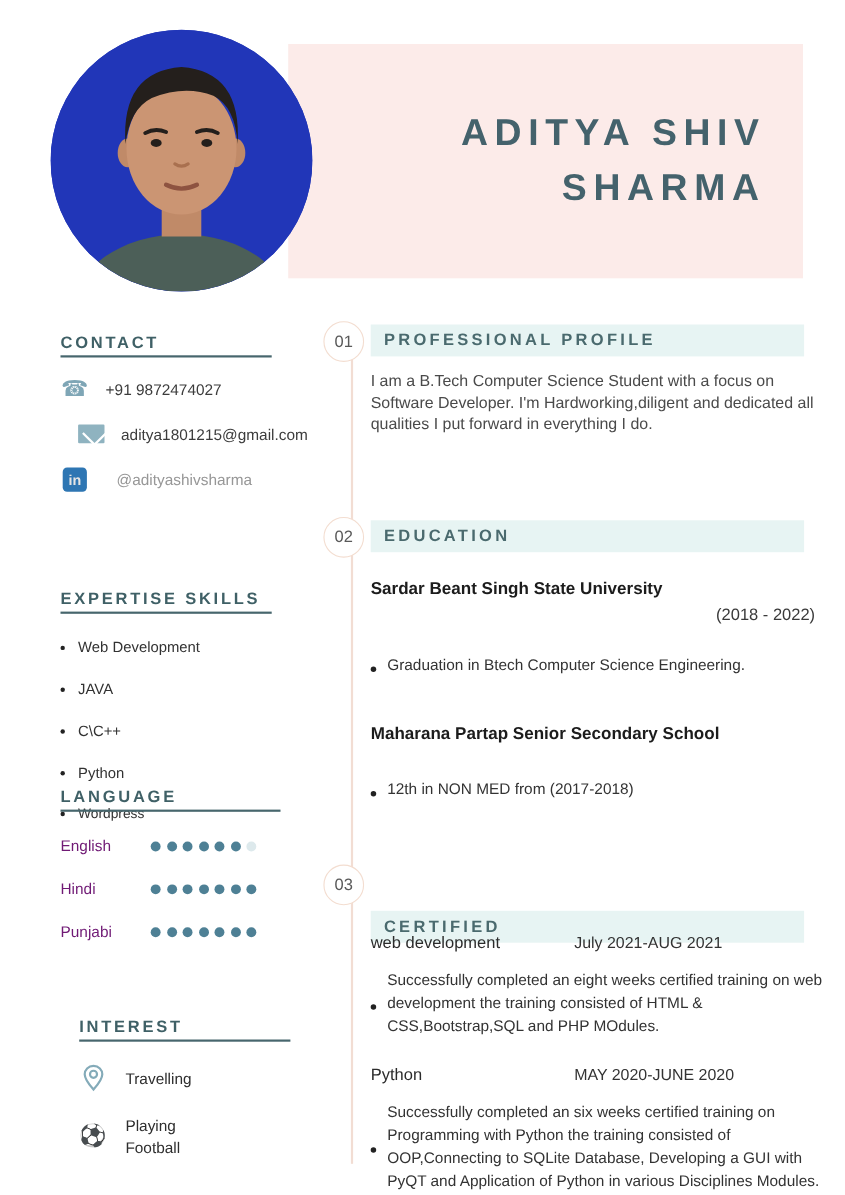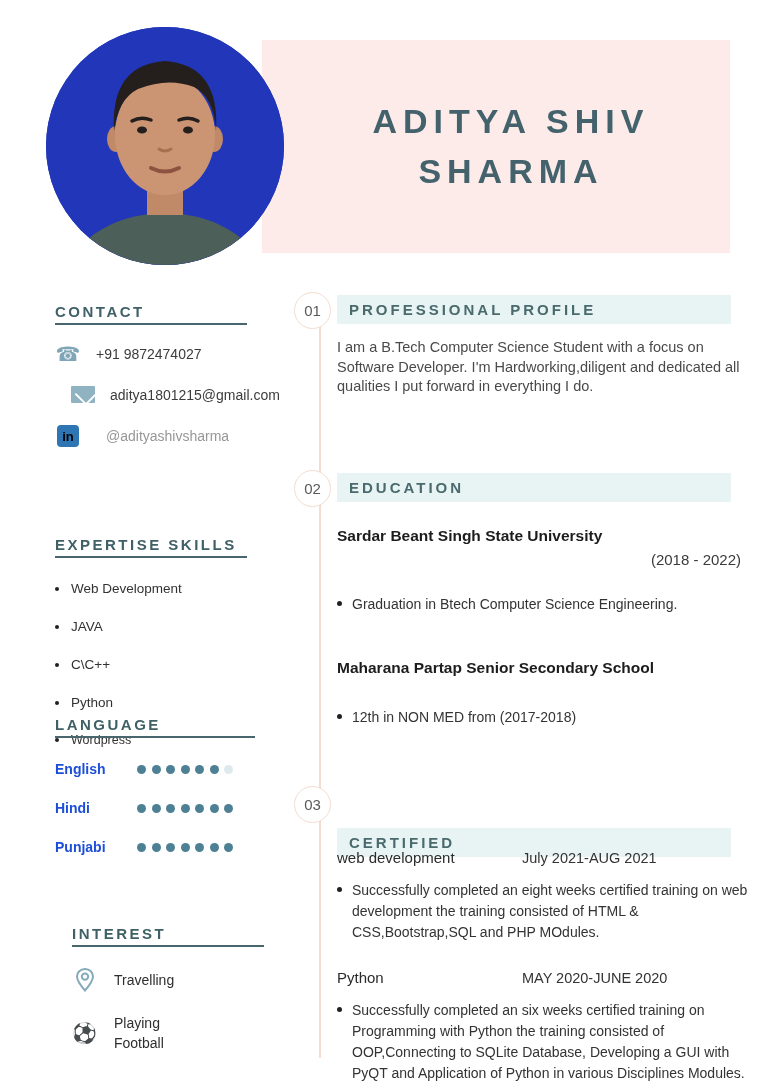--- a/index.html
+++ b/index.html
@@ -3,49 +3,49 @@
 <meta charset="utf-8">
 <style>
   * { margin:0; padding:0; box-sizing:border-box; }
   body { font-family:"Liberation Sans", sans-serif; background:#ffffff; }
   .page { position:relative; width:768px; height:1086px; background:#ffffff; overflow:hidden; }
 
   
   .banner { position:absolute; left:262px; top:40px; width:468px; height:213px;
             background:#fcebe9; display:flex; align-items:center; justify-content:center; }
   .person-name { font-size:34px; font-weight:700; letter-spacing:6px; color:#44626c;
-                 text-align:center; max-width:370px; line-height:1.45; margin-left:30px; }
+                 text-align:right; max-width:370px; line-height:1.45; margin-left:30px; }
   .photo { position:absolute; left:46px; top:27px; width:238px; height:238px;
            border-radius:50%; overflow:hidden; background:#2136b8; }
   .photo svg { display:block; }
 
   
   .sidebar-section { position:absolute; left:55px; width:192px; }
   .side-title { font-size:15px; font-weight:700; letter-spacing:2.5px; color:#3f6066;
                 padding-bottom:3px; border-bottom:2px solid #47666d; }
   .contact-row { display:flex; align-items:center; gap:15px; margin-top:19px; }
   .contact-row .cicon { width:26px; display:flex; justify-content:center; align-items:center; }
   .phone-glyph { font-size:20px; color:#7fa6b6; line-height:1; }
   .envelope { width:24px; height:17px; background:#8fb3c0; position:relative; border-radius:1px; }
   .envelope:before { content:""; position:absolute; left:2px; top:1px; width:14px; height:14px;
                      border:2px solid #ffffff; border-left:none; border-bottom:none;
                      transform:rotate(135deg) translate(-4px,-3px); }
-  .li-badge { width:22px; height:22px; background:#2e76b3; border-radius:4px; color:#000000;
+  .li-badge { width:22px; height:22px; background:#2e76b3; border-radius:4px; color:#e5e5e5;
               font-size:13px; font-weight:700; display:flex; align-items:center; justify-content:center; }
   .contact-text { font-size:14px; color:#3c3c3c; }
   .contact-row.muted .contact-text { color:#979797; margin-left:10px; }
 
   .skill-list { list-style:none; margin-top:6px; }
   .skill-list li { display:flex; align-items:center; gap:12px; margin-top:23px;
                    font-size:13.5px; color:#323232; }
   .skill-list li .bullet-dot { width:4px; height:4px; border-radius:50%; background:#222; flex:0 0 auto; }
   .skill-list li:last-child { font-size:12.5px; }
 
   .lang-row { display:flex; align-items:center; margin-top:23px; }
-  .lang-name { width:82px; font-size:14px; color:#1d4ed8;font-weight:bold; }
+  .lang-name { width:82px; font-size:14px; color:#701a75; }
   .lang-dots { display:flex; gap:5.5px; align-items:center; }
   .dot { width:9px; height:9px; border-radius:50%; background:#dde9ec; }
   .dot.filled { background:#4e8095; }
 
   .interest-row { display:flex; align-items:center; gap:16px; margin-top:20px; }
   .interest-row .iicon { width:26px; display:flex; justify-content:center; }
   .interest-text { font-size:14px; color:#2e2e2e; width:95px; line-height:1.45; }
   .football-glyph { font-size:20px; color:#20262e; line-height:1; }
 
   
@@ -56,21 +56,21 @@
   .section-bar { position:absolute; left:337px; width:394px; height:29px; background:#e7f4f3;
                  display:flex; align-items:center; padding-left:12px; }
   .section-bar span { font-size:15px; font-weight:700; letter-spacing:3px; color:#4a6a6e; }
 
   .profile-body { position:absolute; left:337px; top:338px; width:404px;
                   font-size:14.5px; color:#4a4a4a; line-height:1.36; }
 
   .edu-block { position:absolute; left:337px; top:527px; width:404px; }
   .edu-title { font-size:15.5px; font-weight:700; color:#1c1c1c; }
   .edu-sub { font-size:15px; color:#3a3a3a; margin-top:6px;text-align:right; }
-  .bullet-row { display:flex; gap:10px; margin-top:26px; font-size:14px; color:#333333; line-height:1.5; }
+  .bullet-row { display:flex; gap:10px; margin-top:26px; font-size:14px; color:#333333; line-height:1.5;align-items:center; }
   .bullet-row .bullet-dot { width:5px; height:5px; border-radius:50%; background:#222;
                             flex:0 0 auto; margin-top:7px; }
   .edu-block .entry2 { margin-top:44px; }
 
   .cert-block { position:absolute; left:337px; top:843px; width:416px; }
   .cert-head { display:flex; align-items:baseline; margin-top:6px; }
   .cert-title { width:185px; font-size:15px; color:#2b2b2b; }
   .cert-date { font-size:14.5px; color:#333333; }
   .cert-block .bullet-row { margin-top:14px; }
   .cert-block .entry2 { margin-top:26px; }

